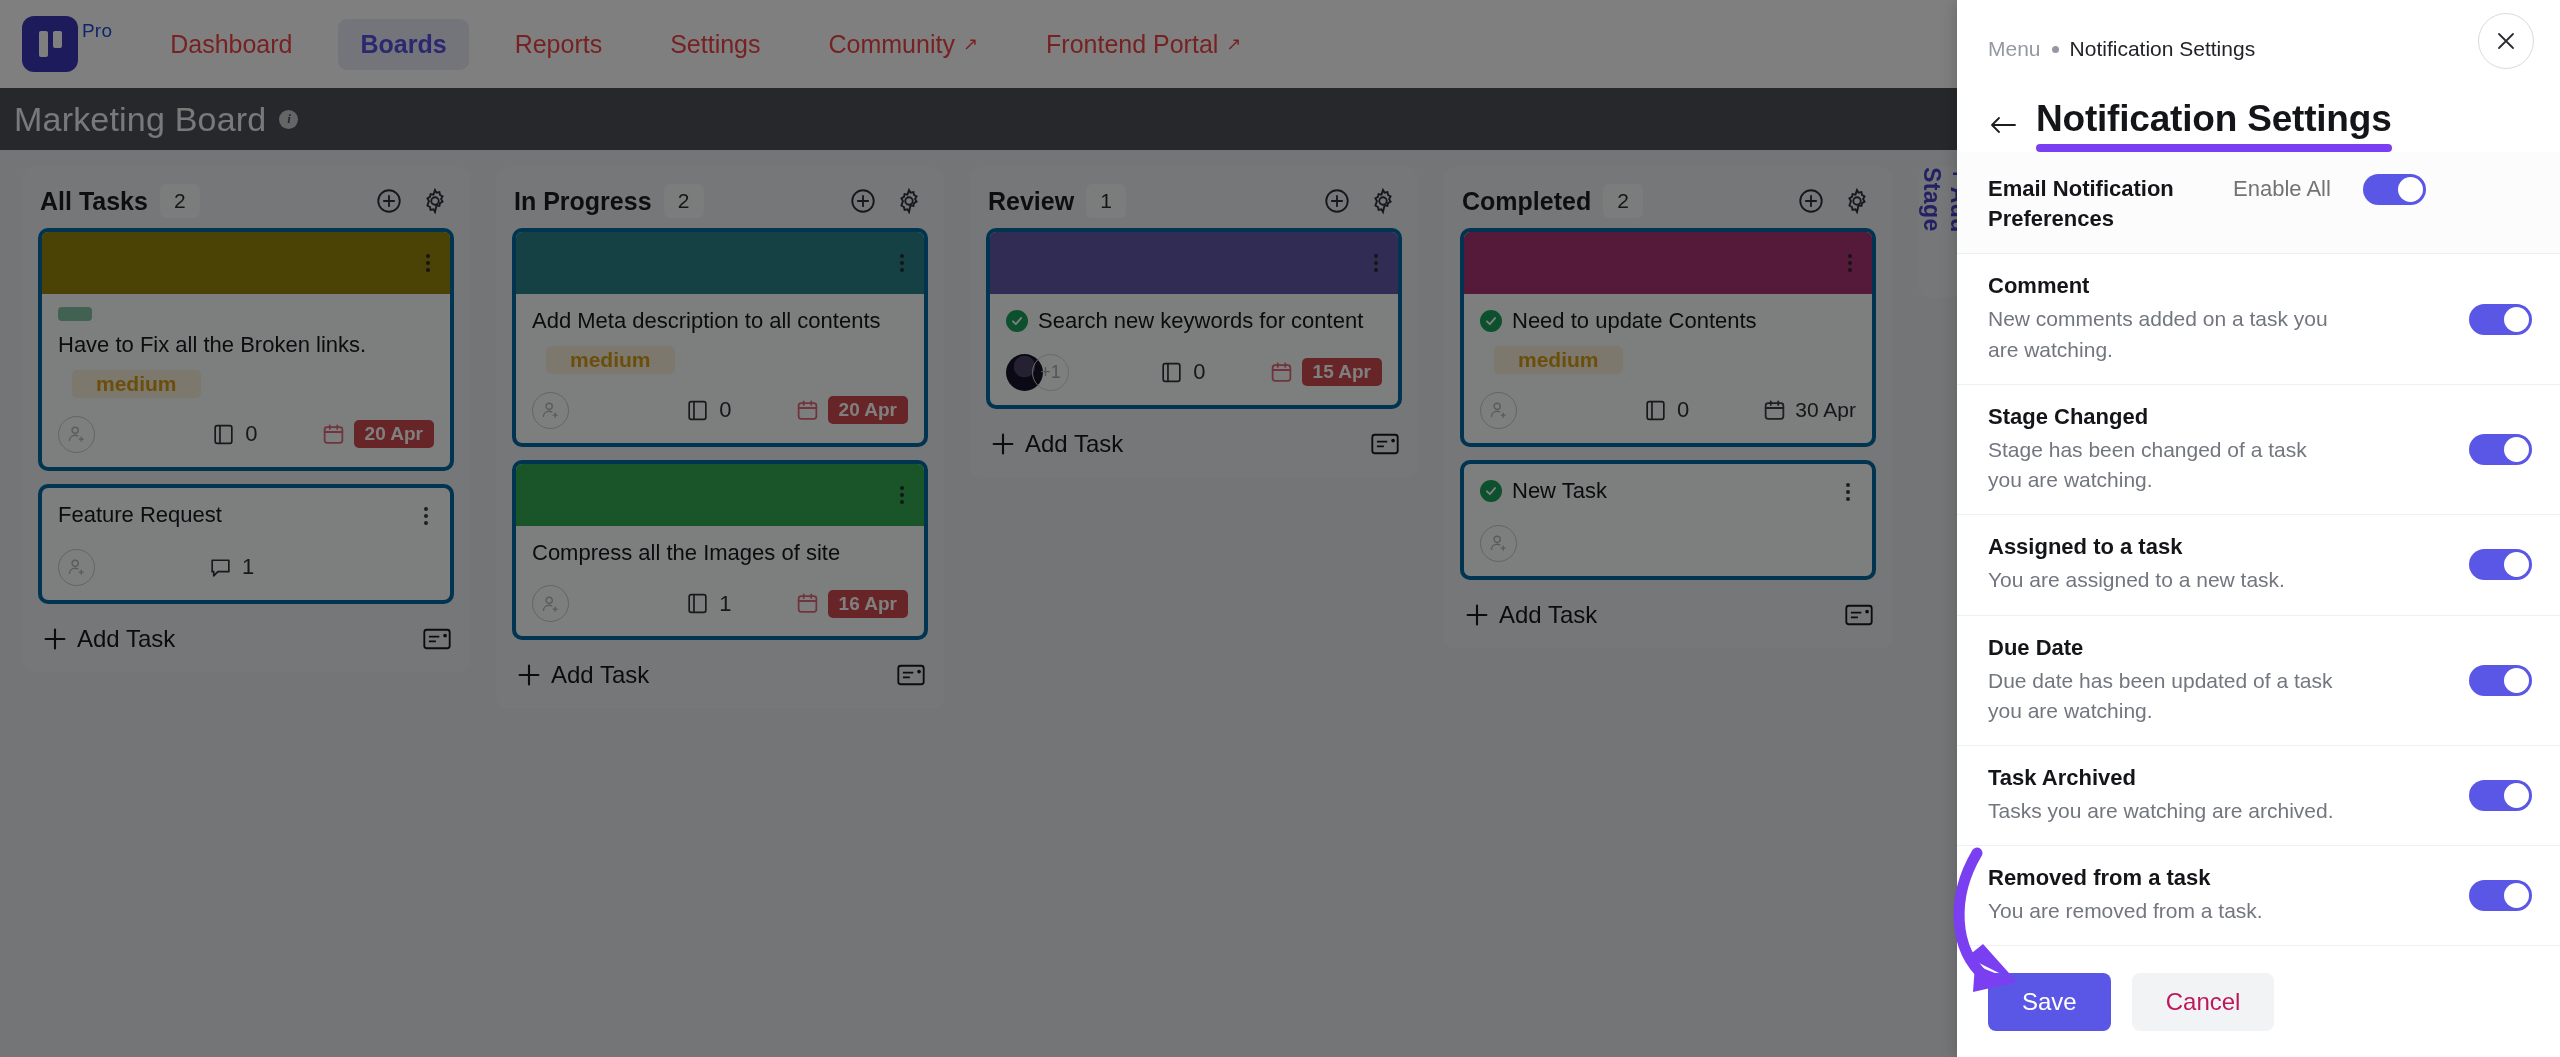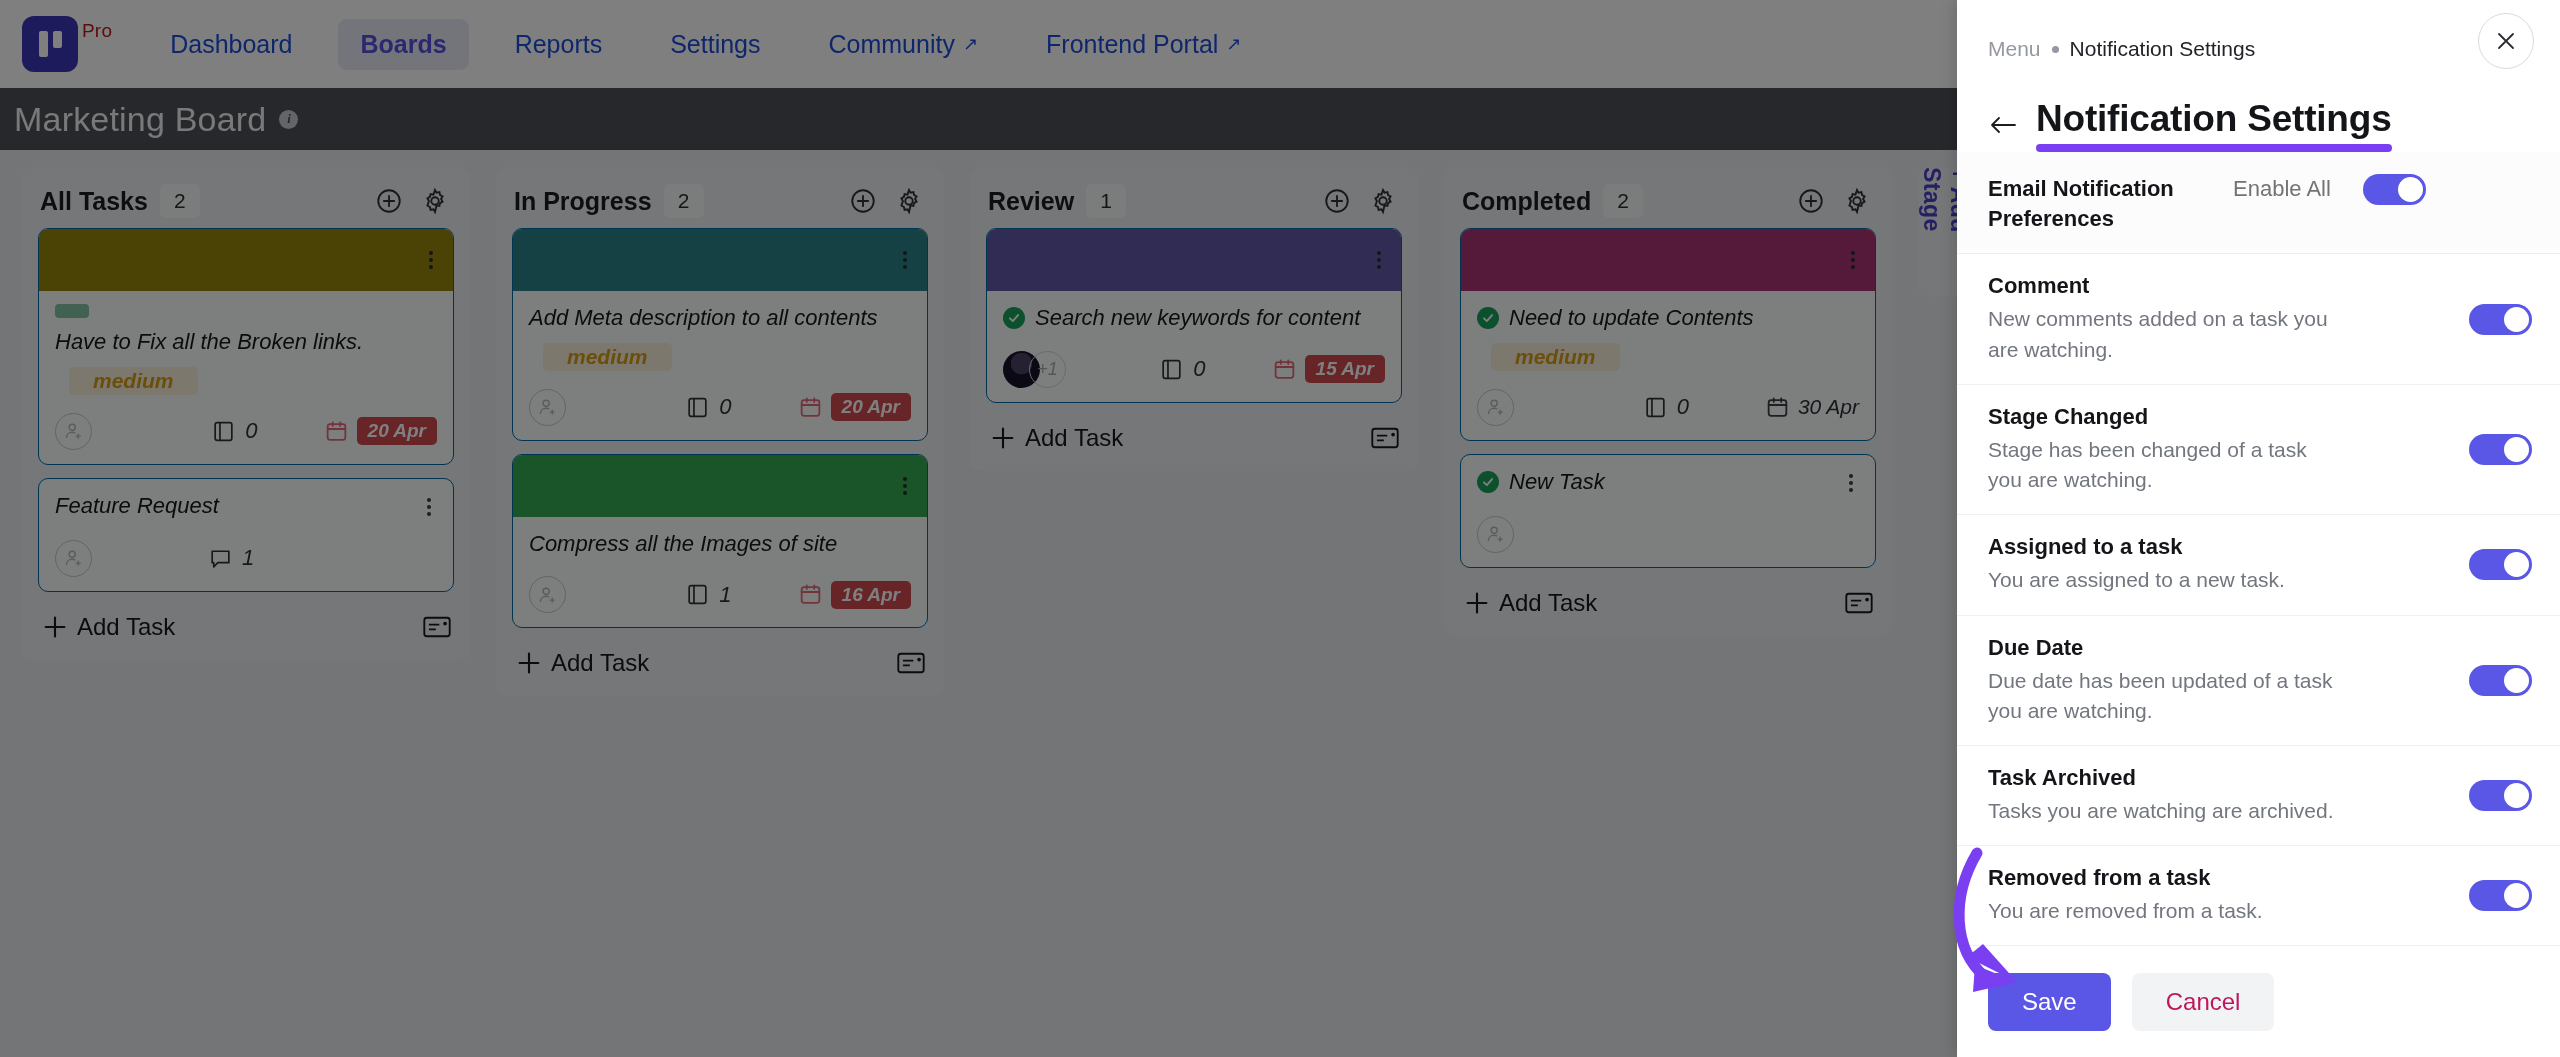--- a/index.html
+++ b/index.html
@@ -39,25 +39,25 @@
   .brand { display: flex; align-items: flex-start; gap: 4px; }
   .brand-logo {
     width: 56px; height: 56px; border-radius: 12px;
     background: #3b37b8;
     display: flex; align-items: center; justify-content: center;
     gap: 5px;
   }
   .brand-logo i { display: block; width: 9px; height: 26px; background:#fff; border-radius: 2px; }
   .brand-logo i.short { height: 17px; align-self: flex-start; margin-top: 15px; }
   .brand-pro {
-    font-size: 19px; color: #b91c1c; margin-top: 4px; letter-spacing: .2px;
+    font-size: 19px; color: #1d4ed8; margin-top: 4px; letter-spacing: .2px;
   }
   .navlinks { display: flex; align-items: center; margin-left: 36px; }
   .navlink {
-    font-size: 25px; color: #1d4ed8;
+    font-size: 25px; color: #ef4444;
     padding: 11px 22px; border-radius: 9px;
     display: flex; align-items: center; gap: 8px;
     white-space: nowrap;
     margin-right: 24px;
     cursor: pointer;
   }
   .navlink.active { background: #e9e8f7; color: #5750e0; font-weight: 600; }
   .ext-arrow { font-size: 18px; line-height: 1; }
 
   
@@ -111,24 +111,23 @@
     width: 34px; height: 34px;
     display: flex; align-items: center; justify-content: center;
     cursor: pointer; color: #2e3036;
   }
   .icon-btn svg { display: block; }
 
   .col-cards { padding: 0 16px 4px 16px; display: flex; flex-direction: column; gap: 13px; }
 
   .card {
     background: #fbfcfd;
-    border: 1px solid #0369a1;
+    border: 4px solid #0369a1;
     border-radius: 10px;
     overflow: hidden;
-    font-style: italic;
   }
   .card-cover {
     height: 62px; position: relative;
     display: flex; align-items: center; justify-content: flex-end;
     padding-right: 14px;
   }
   .kebab { display: flex; flex-direction: column; gap: 3px; cursor: pointer; padding: 6px; }
   .kebab span { width: 4px; height: 4px; border-radius: 50%; background: #3a3c42; display:block; }
   .kebab.on-cover span { background: #2a2b2f; }
 

